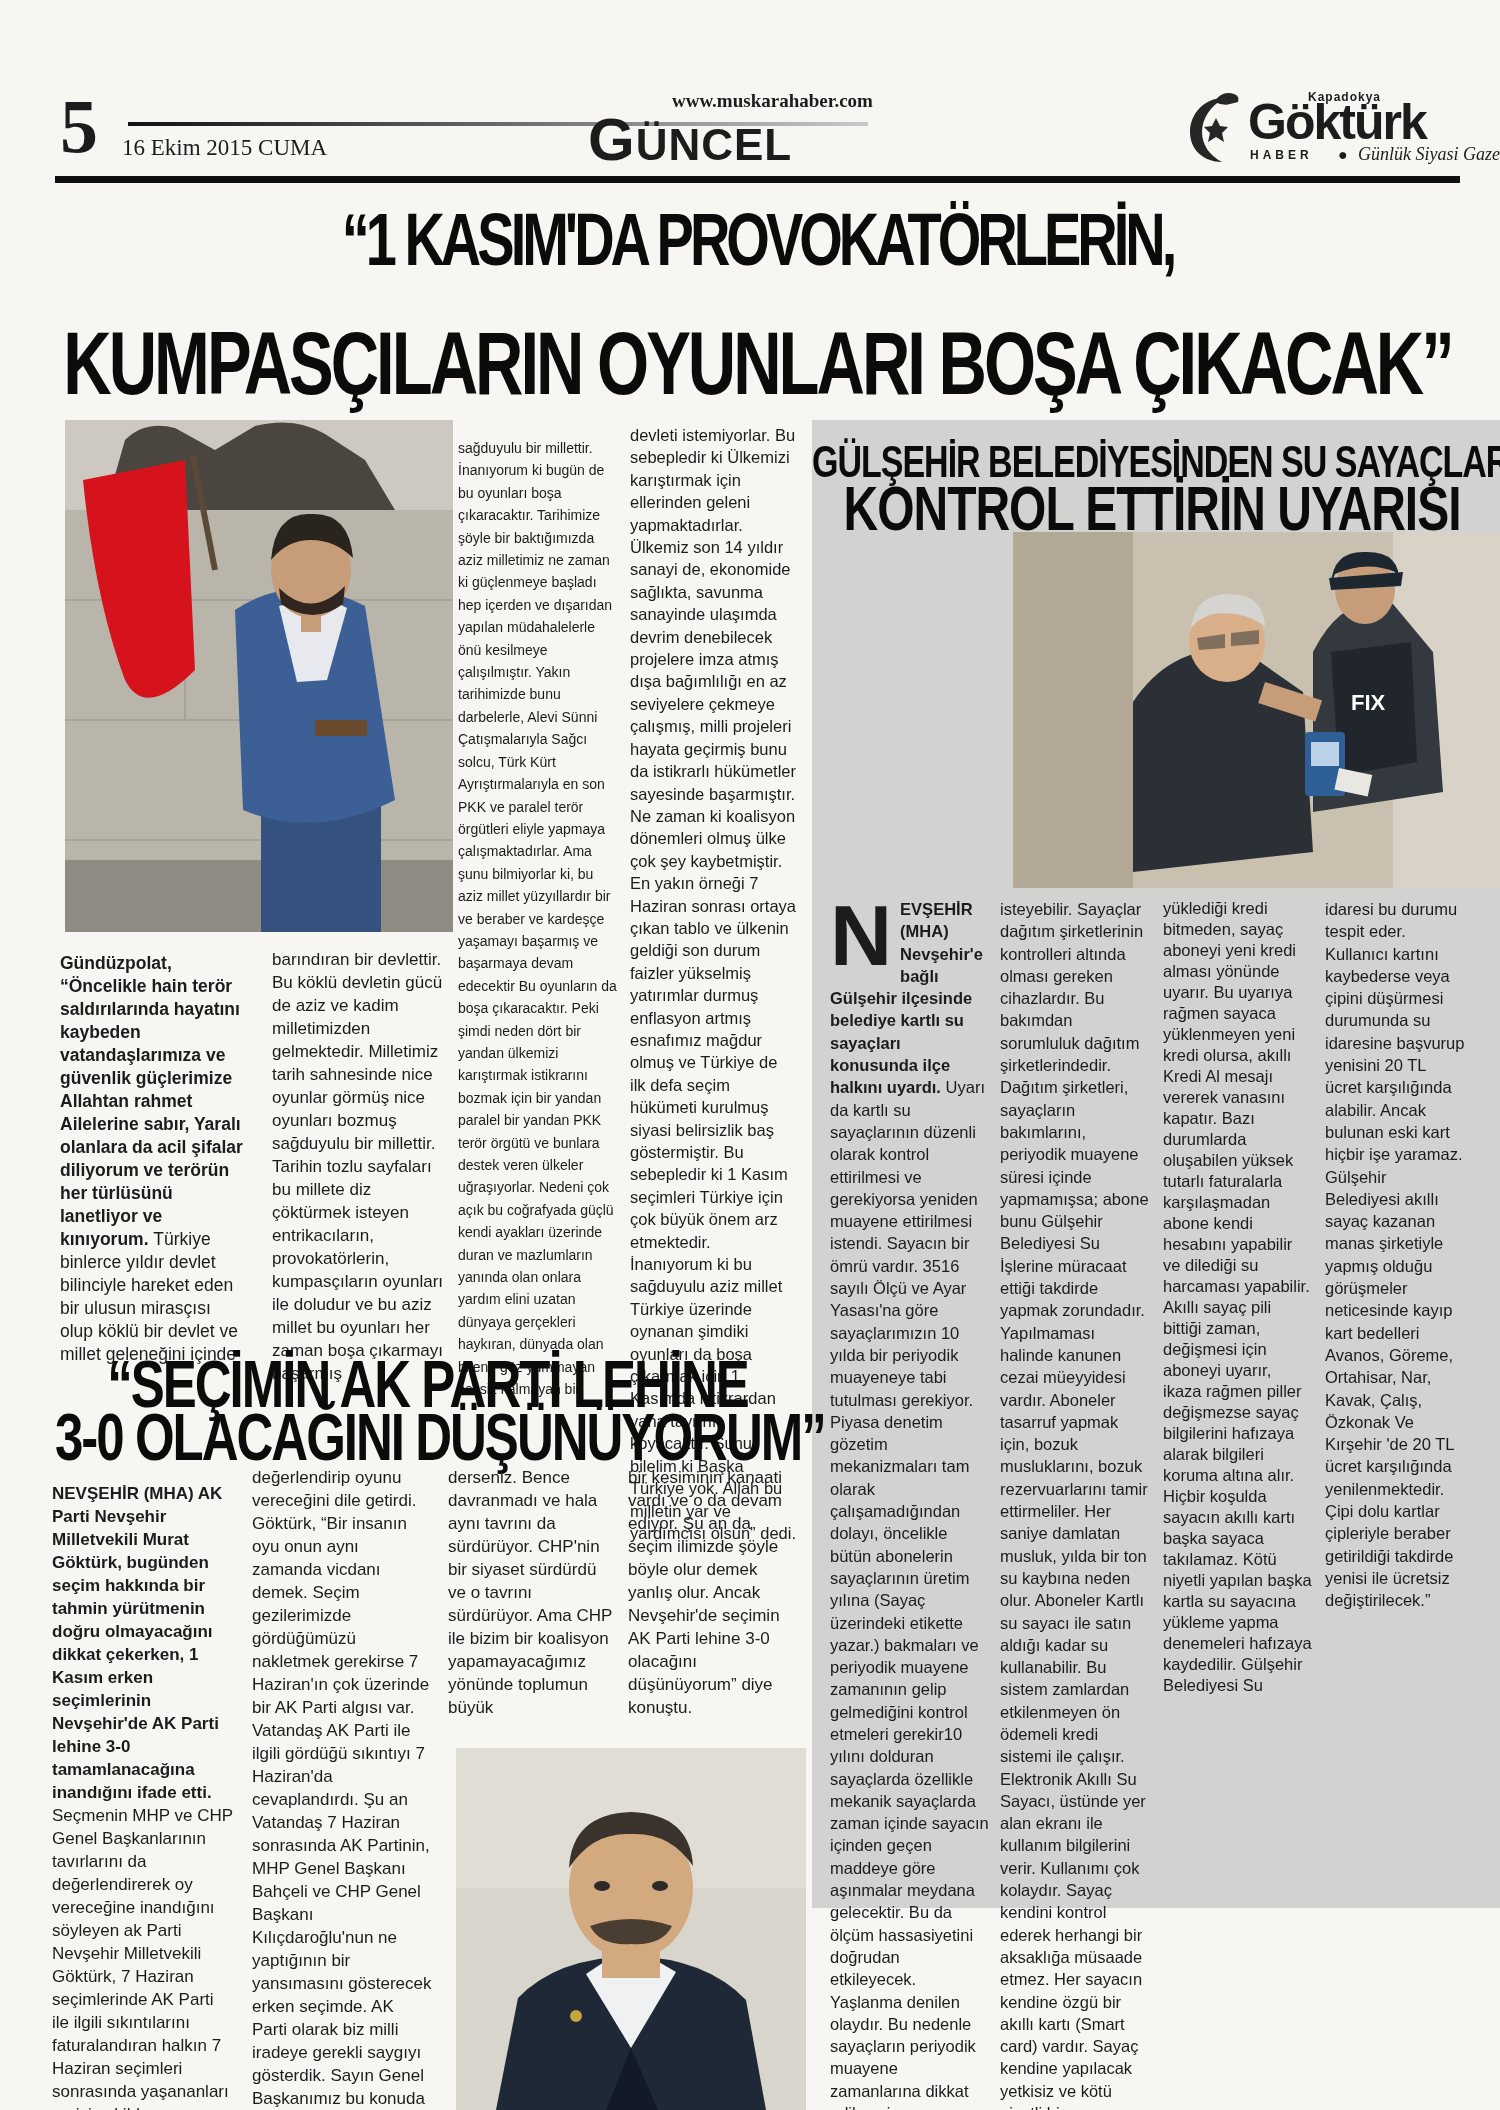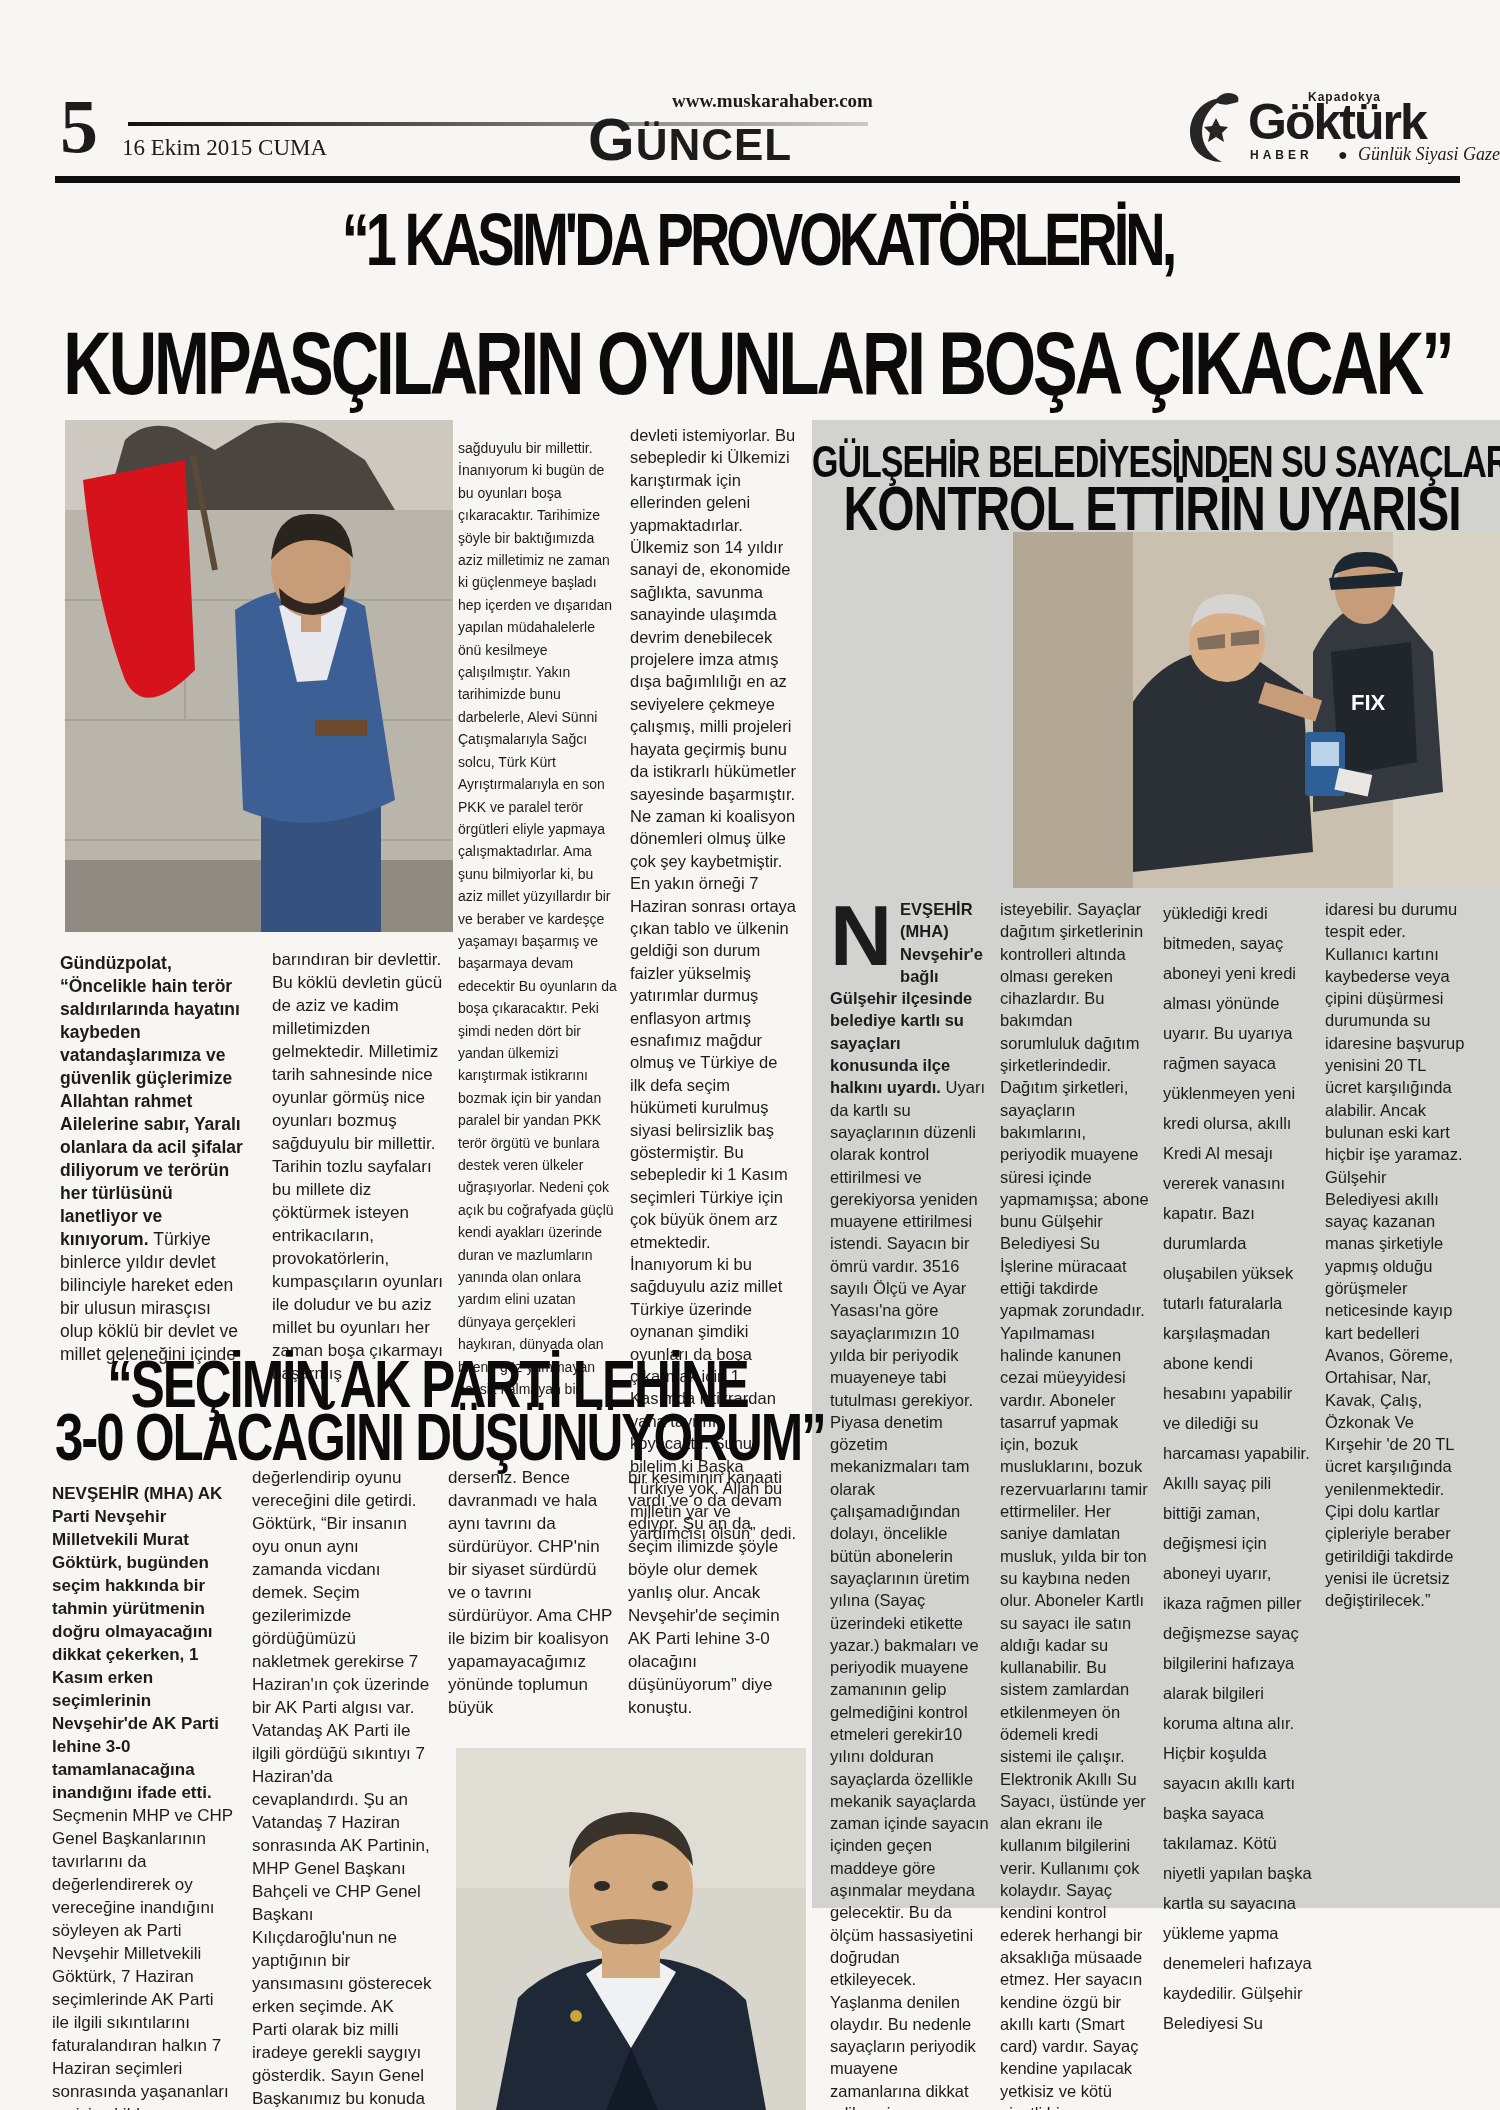--- a/index.html
+++ b/index.html
@@ -145,21 +145,21 @@
     <rect x="326" y="236" width="34" height="22" transform="rotate(12 326 236)" fill="#e9e7e2"></rect>
   </svg>
 </div>
 
 <div class="abs col" style="left:830px;top:898px;width:160px;font-size:16.5px;line-height:22.3px;">
   <span class="dropcap">N</span><b>EVŞEHİR (MHA) Nevşehir'e bağlı Gülşehir ilçesinde belediye kartlı su sayaçları konusunda ilçe halkını uyardı. </b><span>Uyarı da kartlı su sayaçlarının düzenli olarak kontrol ettirilmesi ve gerekiyorsa yeniden muayene ettirilmesi istendi. Sayacın bir ömrü vardır. 3516 sayılı Ölçü ve Ayar Yasası'na göre sayaçlarımızın 10 yılda bir periyodik muayeneye tabi tutulması gerekiyor. Piyasa denetim gözetim mekanizmaları tam olarak çalışamadığından dolayı, öncelikle bütün abonelerin sayaçlarının üretim yılına (Sayaç üzerindeki etikette yazar.) bakmaları ve periyodik muayene zamanının gelip gelmediğini kontrol etmeleri gerekir10 yılını dolduran sayaçlarda özellikle mekanik sayaçlarda zaman içinde sayacın içinden geçen maddeye göre aşınmalar meydana gelecektir. Bu da ölçüm hassasiyetini doğrudan etkileyecek. Yaşlanma denilen olaydır. Bu nedenle sayaçların periyodik muayene zamanlarına dikkat edilmesi gerekmektedir. Aboneler tüketimlerini izleyerek, aşırı kayma varsa Gülşehir Belediyesi Su İşlerine müracaat edebilir ve sayaçlarının tekrar muayene edilmesini</span>
 </div>
 <div class="abs col" style="left:1000px;top:898px;width:152px;font-size:16.5px;line-height:22.3px;">
   <span>isteyebilir. Sayaçlar dağıtım şirketlerinin kontrolleri altında olması gereken cihazlardır. Bu bakımdan sorumluluk dağıtım şirketlerindedir. Dağıtım şirketleri, sayaçların bakımlarını, periyodik muayene süresi içinde yapmamışsa; abone bunu Gülşehir Belediyesi Su İşlerine müracaat ettiği takdirde yapmak zorundadır. Yapılmaması halinde kanunen cezai müeyyidesi vardır. Aboneler tasarruf yapmak için, bozuk musluklarını, bozuk rezervuarlarını tamir ettirmeliler. Her saniye damlatan musluk, yılda bir ton su kaybına neden olur. Aboneler Kartlı su sayacı ile satın aldığı kadar su kullanabilir. Bu sistem zamlardan etkilenmeyen ön ödemeli kredi sistemi ile çalışır. Elektronik Akıllı Su Sayacı, üstünde yer alan ekranı ile kullanım bilgilerini verir. Kullanımı çok kolaydır. Sayaç kendini kontrol ederek herhangi bir aksaklığa müsaade etmez. Her sayacın kendine özgü bir akıllı kartı (Smart card) vardır. Sayaç kendine yapılacak yetkisiz ve kötü niyetli bir müdahaleyi tespit eder ve hafızasına kaydeder. Sayaç vanasını kapatıp, kendini koruma altına alır. Abone Gülşehir Belediyesi Su İşlerinden aldığı ve akıllı sayacına</span>
 </div>
-<div class="abs col" style="left:1163px;top:898px;width:150px;font-size:16.5px;line-height:30px;">
+<div class="abs col" style="left:1163px;top:898px;width:150px;font-size:16.5px;line-height:21px;">
   <span>yüklediği kredi bitmeden, sayaç aboneyi yeni kredi alması yönünde uyarır. Bu uyarıya rağmen sayaca yüklenmeyen yeni kredi olursa, akıllı Kredi Al mesajı vererek vanasını kapatır. Bazı durumlarda oluşabilen yüksek tutarlı faturalarla karşılaşmadan abone kendi hesabını yapabilir ve dilediği su harcaması yapabilir. Akıllı sayaç pili bittiği zaman, değişmesi için aboneyi uyarır, ikaza rağmen piller değişmezse sayaç bilgilerini hafızaya alarak bilgileri koruma altına alır. Hiçbir koşulda sayacın akıllı kartı başka sayaca takılamaz. Kötü niyetli yapılan başka kartla su sayacına yükleme yapma denemeleri hafızaya kaydedilir. Gülşehir Belediyesi Su</span>
 </div>
 <div class="abs col" style="left:1325px;top:898px;width:140px;font-size:16.5px;line-height:22.3px;">
   <span>idaresi bu durumu tespit eder. Kullanıcı kartını kaybederse veya çipini düşürmesi durumunda su idaresine başvurup yenisini 20 TL ücret karşılığında alabilir. Ancak bulunan eski kart hiçbir işe yaramaz. Gülşehir Belediyesi akıllı sayaç kazanan manas şirketiyle yapmış olduğu görüşmeler neticesinde kayıp kart bedelleri Avanos, Göreme, Ortahisar, Nar, Kavak, Çalış, Özkonak Ve Kırşehir 'de 20 TL ücret karşılığında yenilenmektedir. Çipi dolu kartlar çipleriyle beraber getirildiği takdirde yenisi ile ücretsiz değiştirilecek.”</span>
 </div>
 
 <div class="abs hl hl-mid" style="left:55px;top:1338px;width:745px;margin-top:7px;">
   <span class="hl-inner">“SEÇİMİN AK PARTİ LEHİNE</span>
 </div>
 <div class="abs hl hl-mid" style="left:55px;top:1398px;width:745px;">

